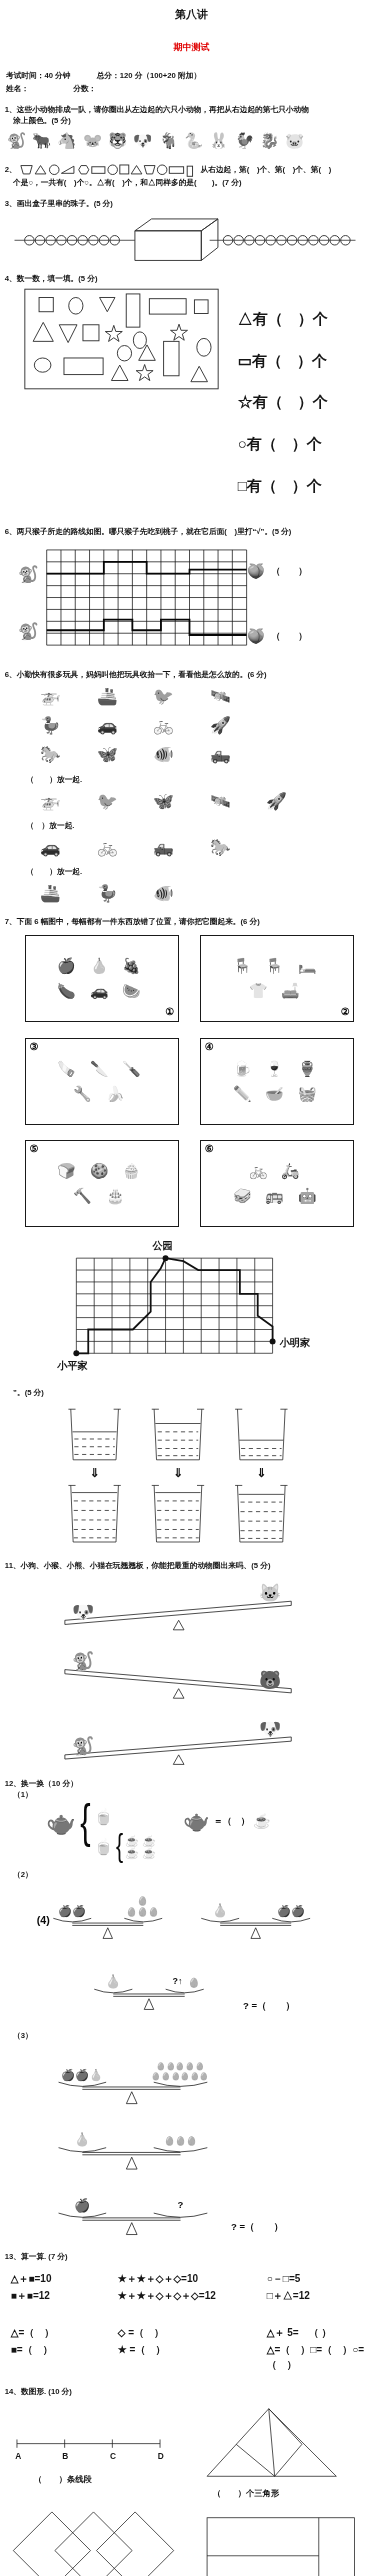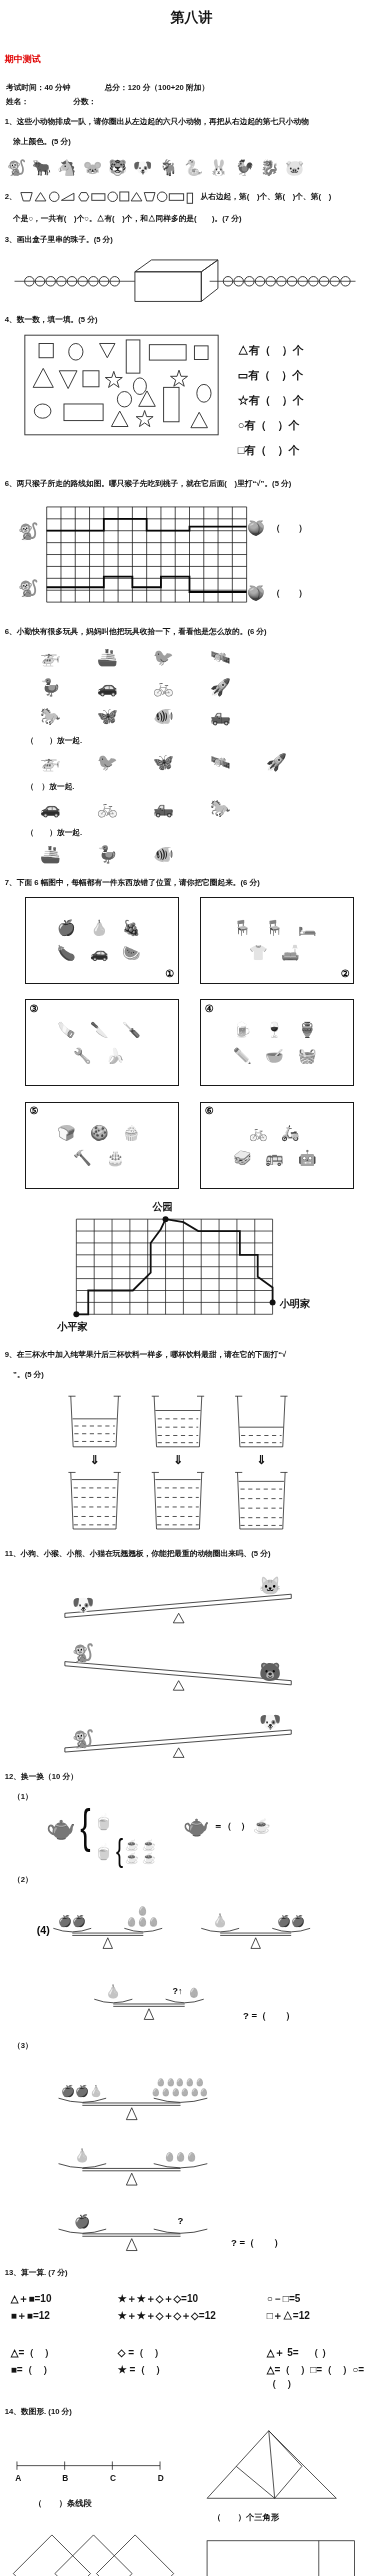--- a/index.html
+++ b/index.html
@@ -1,54 +1,54 @@
 <!DOCTYPE html>
 <html style="font-size:9.5px"><head>
 <meta charset="utf-8">
 <style>
   html,body{margin:0;padding:0;background:#fff;}
   body{width:382px;font-family:"Liberation Sans",sans-serif;color:#151515;font-size:7.7px;font-weight:600;line-height:1.45;}
   .page{width:382px;padding:4.8px 3.6px 18px 4.8px;box-sizing:border-box;background:#fff;}
-  .title{text-align:center;font-size:14px;font-weight:bold;margin-top:2.4px;}
-  .subtitle{text-align:left;font-size:9px;font-weight:bold;color:#e00000;margin-top:26px;}
+  .title{text-align:center;font-size:11px;font-weight:bold;margin-top:2.4px;}
+  .subtitle{text-align:center;font-size:9px;font-weight:bold;color:#e00000;margin-top:18px;}
   .meta{margin-top:15.5px;margin-left:1.2px;}
-  .meta span{margin-right:32px;}
+  .meta span{margin-right:24px;}
   .meta2{margin-top:2.4px;margin-left:1.2px;}
   .meta2 span{margin-right:42px;text-align:center;}
   .q{margin-top:9.5px;}
-  .qtext{margin:9px 0;}
+  .qtext{margin:0 0;}
   .indent{margin-left:8.3px;}
   .fig{margin:3.6px 0 2.4px 0;}
   .bw{filter:grayscale(1) contrast(1.1);}
   svg{display:block;}
   svg .ln{stroke:#222;stroke-width:1.3;fill:none;}
   svg .bold{stroke:#111;stroke-width:3;fill:none;}
   svg .shape{stroke:#333;stroke-width:1.6;fill:none;}
   svg .txt{font-family:"Liberation Sans",sans-serif;font-weight:600;fill:#151515;}
   .emoji-row{font-size:15.5px;letter-spacing:6px;margin:3.6px 0 1.2px 2.4px;white-space:nowrap;}
   .toy-row{font-size:16.7px;letter-spacing:9.5px;margin:4.8px 0 1.2px 36px;white-space:nowrap;}
   .put-line{margin:6px 0 1.2px 21.4px;}
-  .count-col div{margin:9px 0;font-size:11px;}
+  .count-col div{margin:20px 0;font-size:15px;}
   .q7grid{display:grid;grid-template-columns:154px 154px;gap:15.5px 21.4px;margin:8.3px 0 0 20px;}
   .q7box{position:relative;border:1.2px solid #222;height:85px;display:flex;flex-direction:column;justify-content:center;align-items:center;gap:3.6px;}
   .q7box .items{font-size:15px;letter-spacing:4.8px;}
   .q7num{position:absolute;font-size:10px;font-weight:bold;}
   .num-br{right:3.6px;bottom:1.2px;}
   .num-tl{left:3.6px;top:1.2px;}
   .q12fig1{display:flex;align-items:flex-start;margin:6px 0 0 42px;gap:3.6px;}
   .brace{font-size:31px;font-weight:400;line-height:1;transform:scaleY(1.5);display:inline-block;}
   .brace.small{font-size:21.4px;}
   .kettle{font-size:24px;}
   .pot{font-size:15.5px;}
   .cups{display:grid;grid-template-columns:auto auto;gap:0 2.4px;font-size:11.3px;line-height:1.1;}
   .q12right{display:flex;align-items:center;margin-left:24px;gap:3.6px;font-size:9px;}
   .q13cols{display:grid;grid-template-columns:107px 149px 119px;margin:4.8px 0 0 6px;font-size:10px;}
   .q13cols div{margin:2.4px 0;}
   .q14grid{display:grid;grid-template-columns:179px 191px;gap:6px 0;margin-top:6px;}
-  .cap{margin:4.8px 0 0 29px;font-size:8.3px;}
+  .cap{margin:4.8px 0 0 29px;font-size:8.3px;font-family:Liberation Serif, serif;}
 </style>
 </head>
 <body>
 
 <div class="page">
 
   <div class="title">第八讲</div>
   <div class="subtitle">期中测试</div>
   <div class="meta">
     <span>考试时间：40 分钟</span>
@@ -276,21 +276,20 @@
       <circle cx="270" cy="35" r="5" fill="#111"></circle>
       <circle cx="450" cy="175" r="5" fill="#111"></circle>
       <circle cx="120" cy="195" r="5" fill="#111"></circle>
       <text class="txt" x="248" y="20" font-size="17">公园</text>
       <text class="txt" x="462" y="182" font-size="17">小明家</text>
       <text class="txt" x="88" y="222" font-size="17">小平家</text>
     </svg>
   </div>
 
   <div class="q">
-    <div class="qtext">9、在三杯水中加入纯苹果汁后三杯饮料一样多，哪杯饮料最甜，请在它的下面打“√</div>
     <div class="qtext indent">”。(5 分)</div>
     <svg class="fig" width="262" height="149" style="margin-left:36px;font-size:13px" viewBox="0 0 440 250">
       <g class="ln">
         <path d="M50,12 L54,97 L126,97 L130,12"></path>
           <line x1="46" y1="12" x2="58" y2="12"></line>
           <line x1="122" y1="12" x2="134" y2="12"></line>
         <line x1="53" y1="50" x2="127" y2="50"></line>
         <line x1="56" y1="62" x2="124" y2="62" stroke-dasharray="7 6"></line>
           <line x1="56" y1="75" x2="124" y2="75" stroke-dasharray="7 6"></line>
           <line x1="56" y1="88" x2="124" y2="88" stroke-dasharray="7 6"></line>

